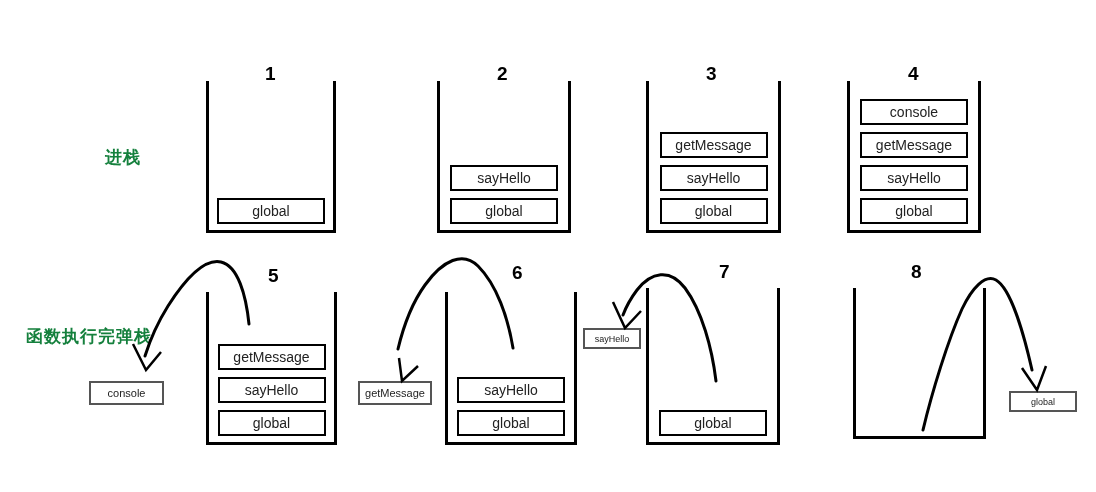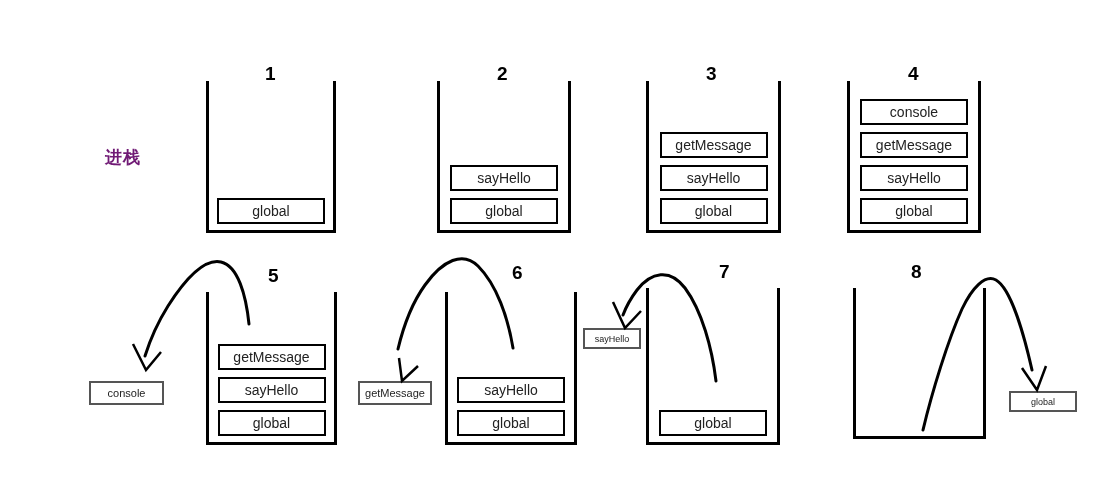--- a/index.html
+++ b/index.html
@@ -18,21 +18,21 @@
     background: #ffffff;
     overflow: hidden;
   }
 
   
   .side-label {
     position: absolute;
     font-weight: bold;
     font-size: 17px;
     letter-spacing: 1px;
-    color: #701a75;
+    color: #15803d;
     white-space: nowrap;
   }
 
   
   .stack {
     position: absolute;
     box-sizing: border-box;
     border-left: 3px solid #000;
     border-right: 3px solid #000;
     border-bottom: 3px solid #000;
@@ -107,20 +107,21 @@
     stroke-linejoin: miter;
   }
 </style>
 </head>
 <body>
 
 <div id="canvas">
 
   <div class="side-label" style="left:105px; top:146px;">进栈</div>
 
+  <div class="side-label" style="left:26px; top:325px;">函数执行完弹栈</div>
 
   <div class="stack-num" style="left:265px; top:63px;">1</div>
   <div class="stack" style="left:206px; top:81px; width:130px; height:152px;">
     <div class="frame">global</div>
   </div>
 
   <div class="stack-num" style="left:497px; top:63px;">2</div>
   <div class="stack" style="left:437px; top:81px; width:134px; height:152px;">
     <div class="frame">sayHello</div>
     <div class="frame">global</div>

